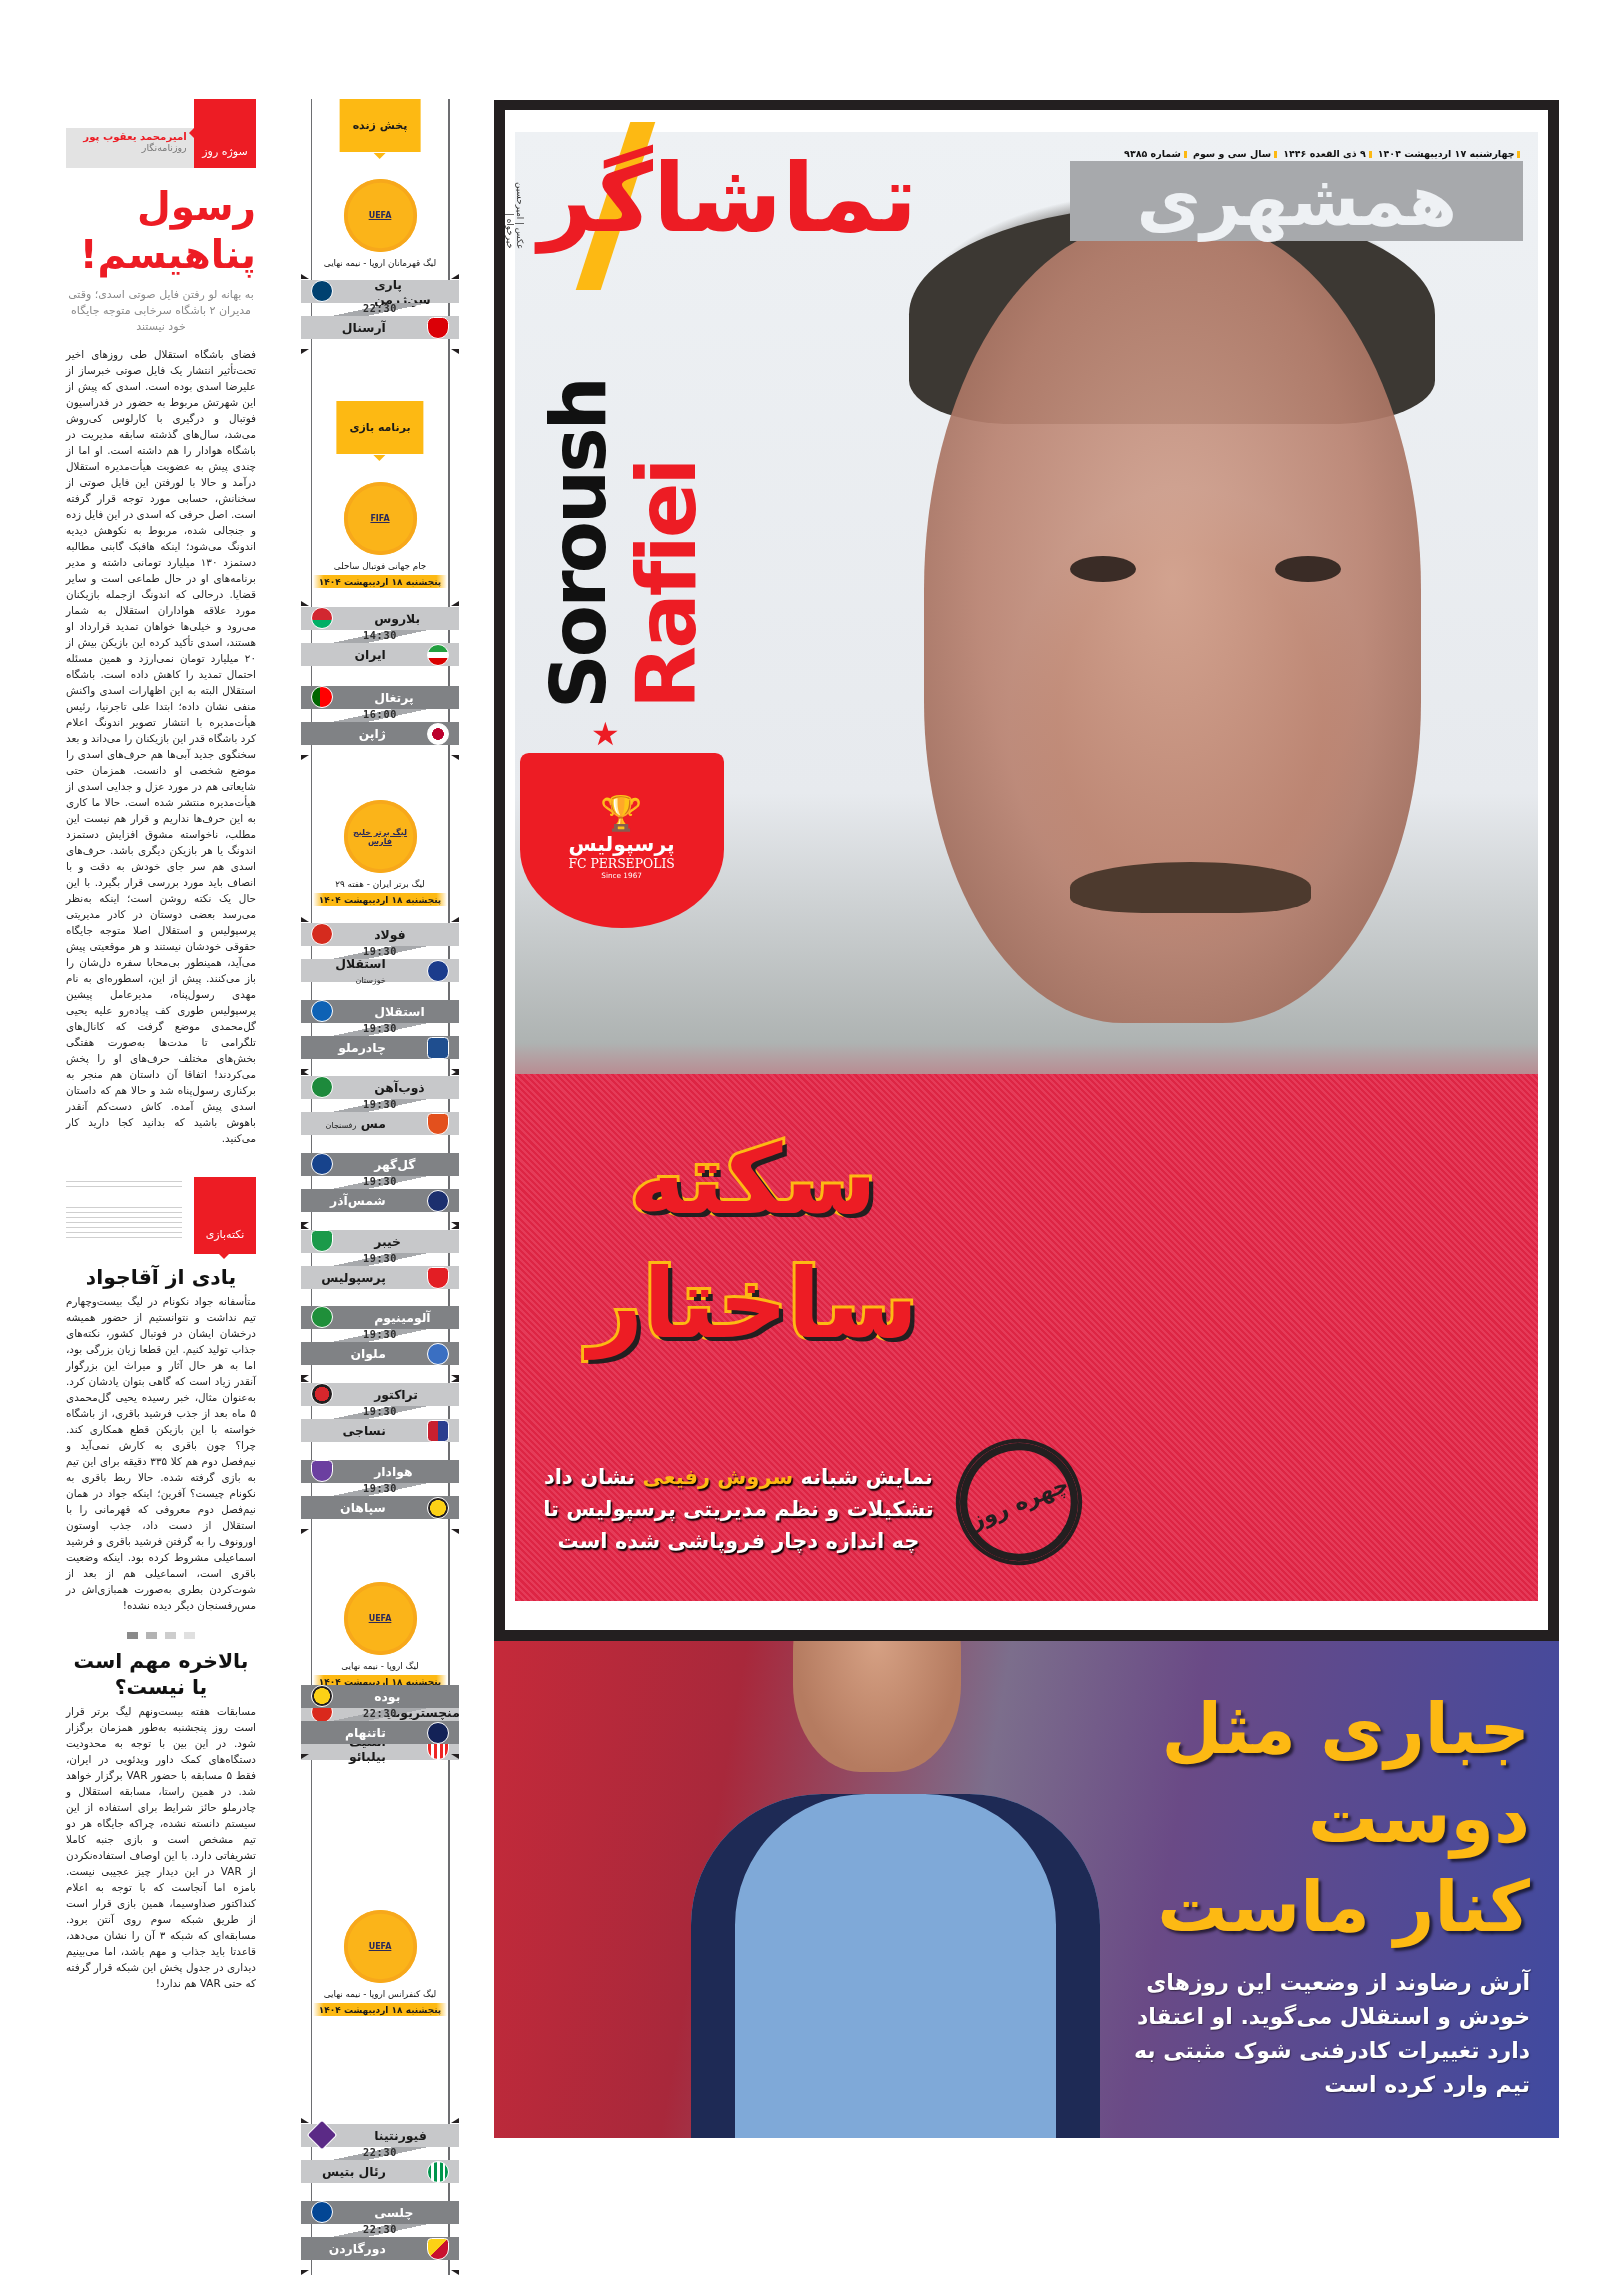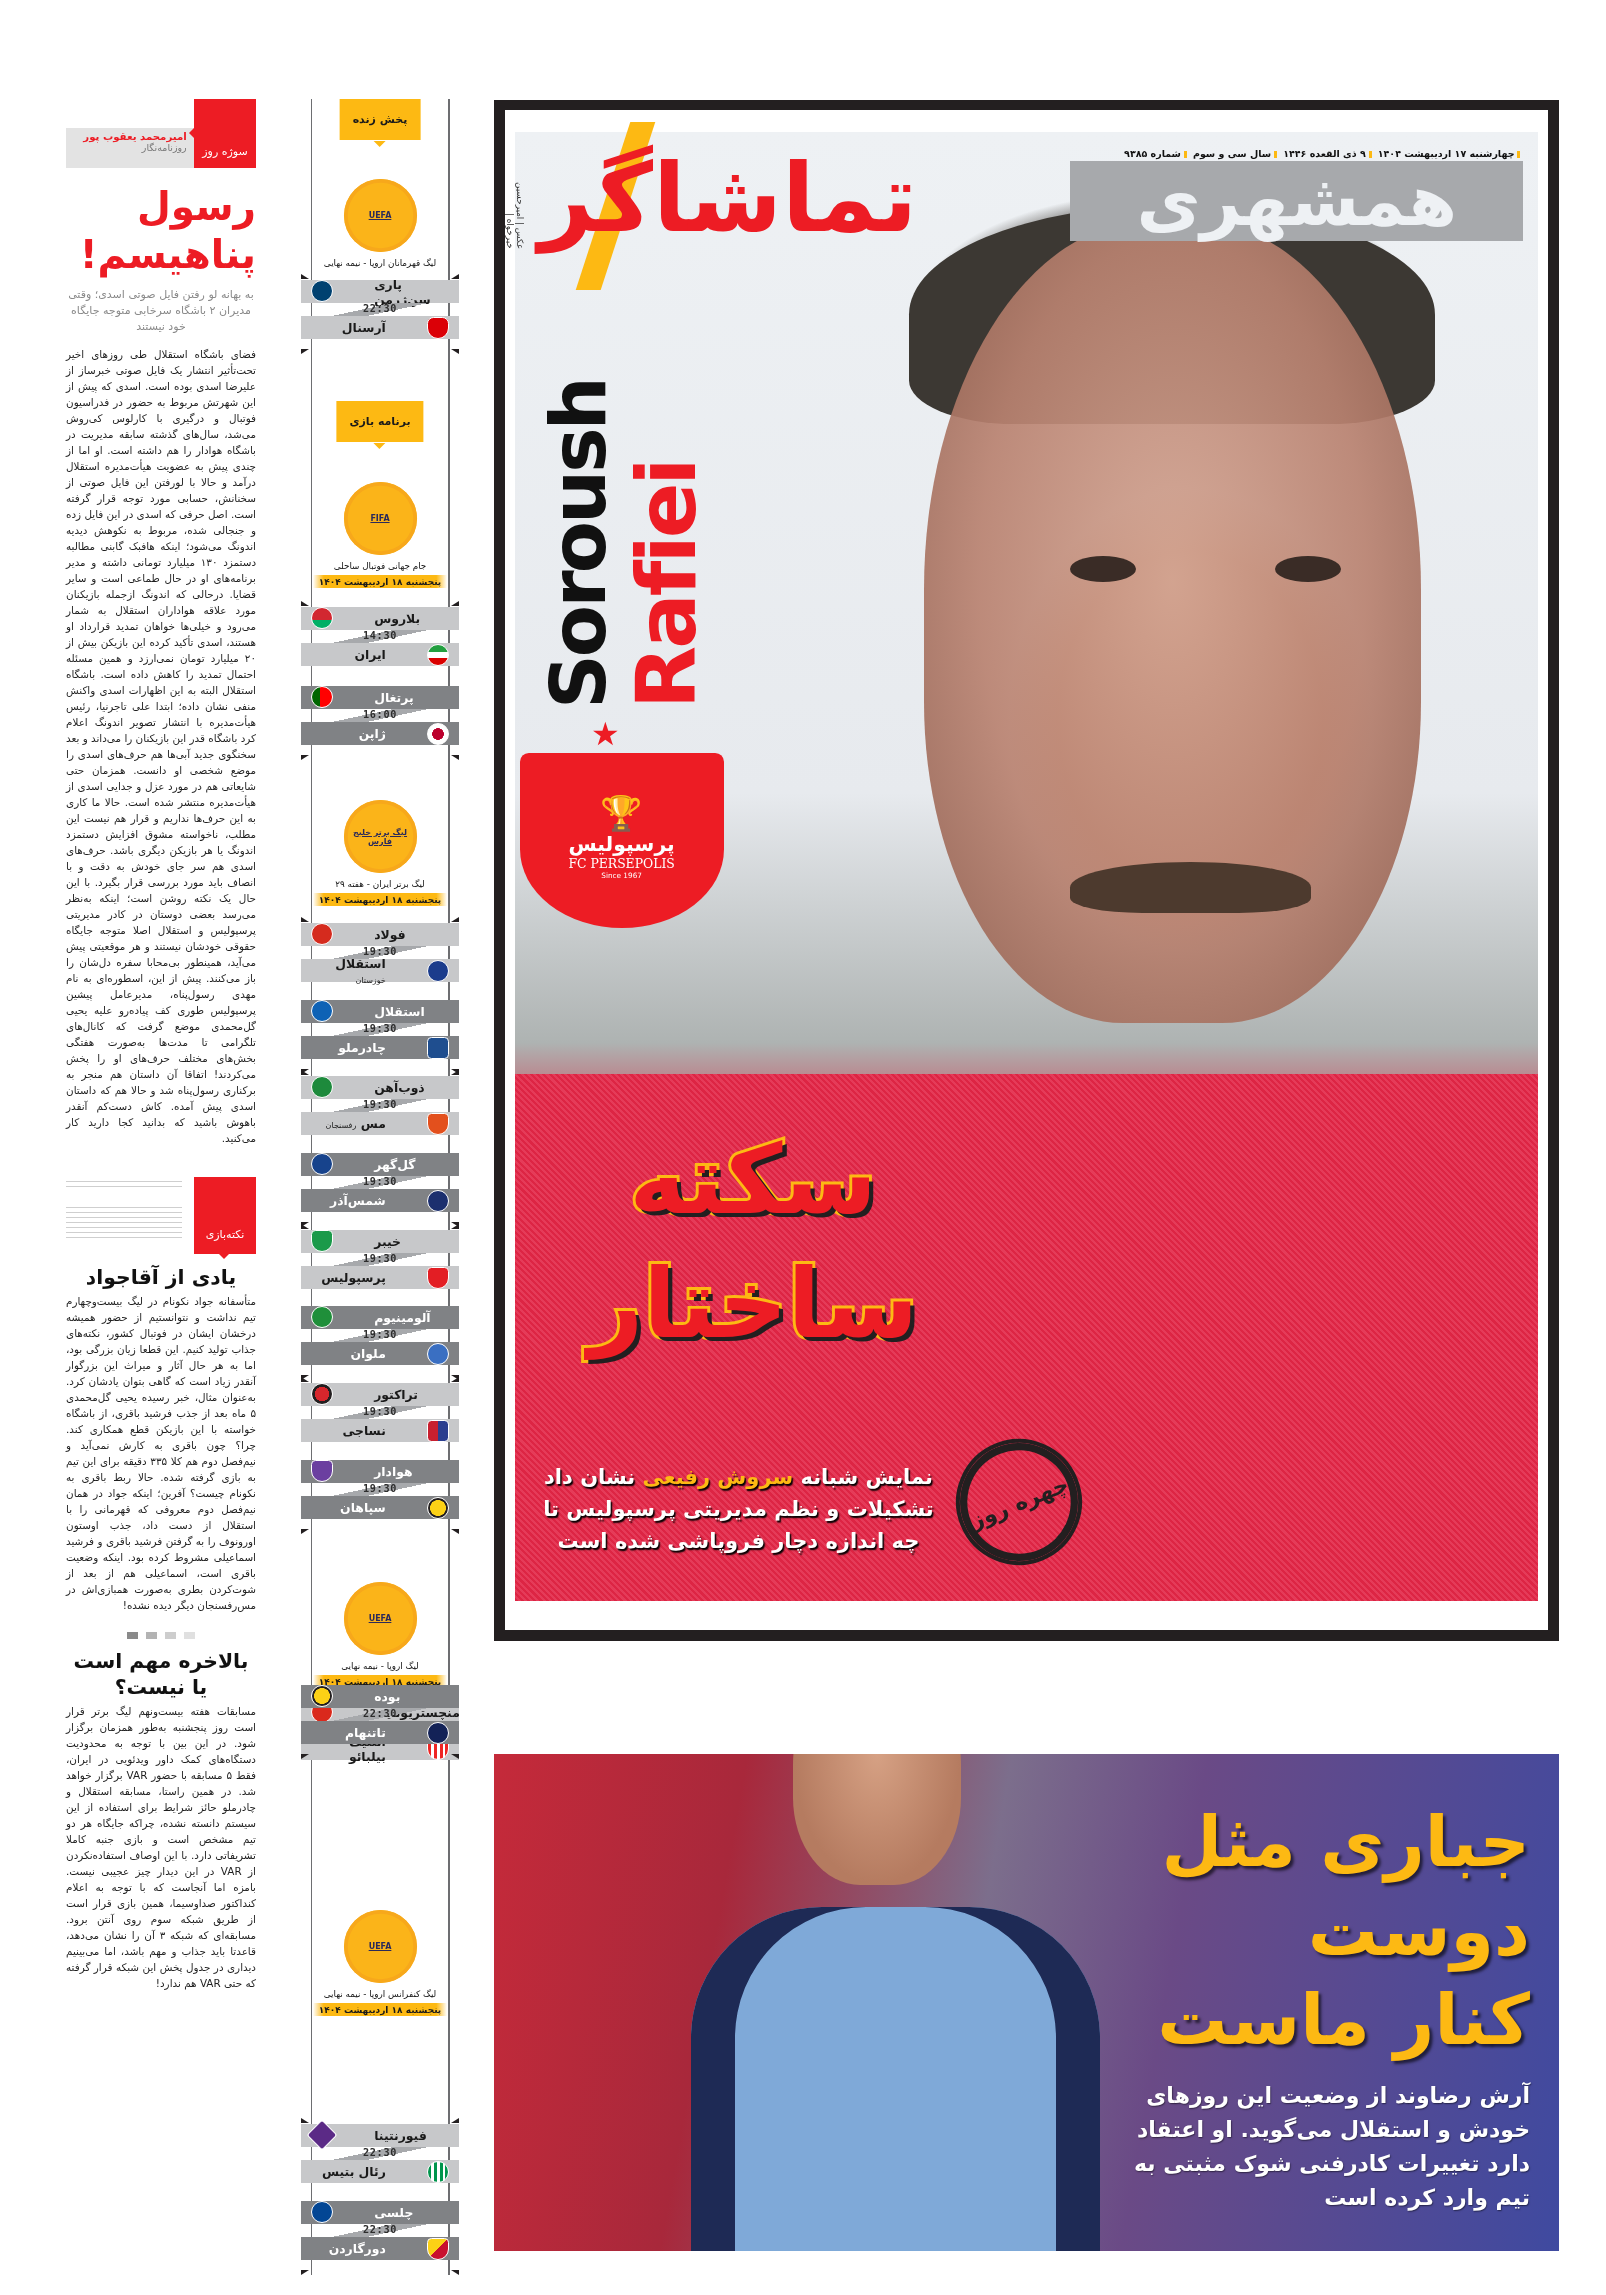--- a/index.html
+++ b/index.html
@@ -23,21 +23,21 @@
   .nokte-red::after { content: ""; position: absolute; bottom: -5.8px; left: 25px; border-style: solid; border-width: 5.8px 5.8px 0 5.8px; border-color: #ed1c24 transparent transparent transparent; }
   .nokte-lines { flex: 1; margin: 0 11.7px 0 0; background: repeating-linear-gradient(to bottom, #fff 0 4.4px, #cfcfcf 4.4px 5.1px); }
   .sub-headline { font-weight: bold; font-size: 20.4px; line-height: 26px; text-align: center; margin-top: 10.2px; color: #111; }
   .dots-row { display: flex; justify-content: center; gap: 8.8px; margin-top: 19px; }
   .dots-row span { width: 10.2px; height: 7.3px; display: block; }
 
   
   .sched { position: absolute; left: 301px; top: 99px; width: 158px; height: 2176px; }
   .sched-rail-l, .sched-rail-r { position: absolute; top: 0; bottom: 0; width: 1.5px; background: #6d6e71; }
   .sched-rail-l { left: 9.5px; } .sched-rail-r { right: 9.5px; }
-  .sect-tag { position: absolute; left: 50%; transform: translateX(-50%); background: #fdb913; color: #1a1a1a; font-weight: bold; font-size: 11px; padding: 14px 13px; white-space: nowrap; }
+  .sect-tag { position: absolute; left: 50%; transform: translateX(-50%); background: #fdb913; color: #1a1a1a; font-weight: bold; font-size: 11px; padding: 20px 13px; white-space: nowrap; }
   .sect-tag::after { content: ""; position: absolute; left: 50%; bottom: -6.6px; margin-left: -6.6px; border-style: solid; border-width: 6.6px 6.6px 0 6.6px; border-color: #fdb913 transparent transparent transparent; }
   .league-block { position: absolute; left: 0; right: 0; text-align: center; }
   .league-logo { width: 73px; height: 73px; border-radius: 50%; background: #fbb419; margin: 0 auto; display: flex; align-items: center; justify-content: center; font-size: 8px; font-weight: bold; color: #2b2a5a; box-shadow: inset 0 0 0 3.7px #f7a81b; text-decoration: underline; }
   .league-title { font-size: 8.8px; margin-top: 5.8px; color: #111; }
   .league-date { display: inline-block; margin-top: 4.4px; background: linear-gradient(90deg, rgba(253,185,19,0) 0, #fdb913 8%, #fdb913 92%, rgba(253,185,19,0)); font-size: 9px; font-weight: bold; padding: 1.5px 5.8px; }
   .match { position: absolute; left: 0; right: 0; height: 80px; }
   .team { position: absolute; left: 0; right: 0; height: 23.4px; display: flex; align-items: center; padding: 0 10.2px; font-weight: bold; font-size: 12.4px; gap: 41px; }
   .team.top { top: 5.8px; justify-content: flex-end; }
   .team.bot { top: 42px; justify-content: flex-start; }
   .team.light { background: #c7c8ca; color: #1a1a1a; }
@@ -84,21 +84,21 @@
   .club-crest .fa { font-size: 20.4px; font-weight: bold; }
   .club-crest .en { font-size: 12.4px; font-family: "DejaVu Serif", serif; }
   .club-crest .since { font-size: 7.3px; }
 
   .cover-headline { position: absolute; left: 29px; top: 1008px; width: 438px; text-align: center; font-weight: bold; font-size: 96px; line-height: 124px; color: #ed1c24; -webkit-text-stroke: 5.8px #fdb913; paint-order: stroke fill; text-shadow: 4.4px 4.4px 0 #231f20; }
   .cover-sub { position: absolute; left: 29px; top: 1351px; width: 409px; text-align: center; font-weight: bold; font-size: 21px; line-height: 32px; color: #fff; text-shadow: 1.5px 1.5px 1.5px #000; }
   .cover-sub .hl { color: #fdb913; }
   .stamp { position: absolute; left: 451px; top: 1329px; width: 126px; height: 126px; border-radius: 50%; border: 4.4px solid #231f20; box-shadow: inset 0 0 0 4.4px rgba(0,0,0,0), inset 0 0 0 7.3px #231f20; display: flex; align-items: center; justify-content: center; transform: rotate(-22deg); font-weight: bold; font-size: 22px; line-height: 25px; color: #231f20; text-align: center; }
 
   
-  .feature { position: absolute; left: 494px; top: 1754px; width: 1065px; height: 497px; overflow: hidden;
+  .feature { position: absolute; left: 494px; top: 1641px; width: 1065px; height: 497px; overflow: hidden;
     background: linear-gradient(100deg, #c52a3a 0, #a8283b 22%, #7c6e8c 45%, #6a4a86 62%, #3f4aa0 100%); }
   .feat-player { position: absolute; left: 168px; top: -88px; width: 467px; height: 599px; }
   .feat-head { position: absolute; left: 131px; top: 0; width: 168px; height: 219px; border-radius: 45% 45% 40% 40%; background: radial-gradient(ellipse at 50% 40%, #d6a184 0, #b57b60 70%); }
   .feat-shirt { position: absolute; left: 29px; top: 241px; width: 409px; height: 380px; border-radius: 131px 131px 0 0; background: #7fa9d8; box-shadow: inset 44px 0 0 #1e2a55, inset -44px 0 0 #1e2a55; }
   .feat-headline { position: absolute; right: 29px; top: 44px; width: 380px; text-align: right; font-weight: bold; font-size: 70px; line-height: 89px; color: #fdb913; text-shadow: 2.9px 2.9px 2.9px rgba(0,0,0,.6); }
   .feat-body { position: absolute; right: 29px; top: 325px; width: 409px; text-align: right; font-size: 22px; line-height: 34px; color: #fff; font-weight: bold; text-shadow: 0.7px 0.7px 1.5px rgba(0,0,0,.5); }
 </style>
 </head>
 <body>
 

